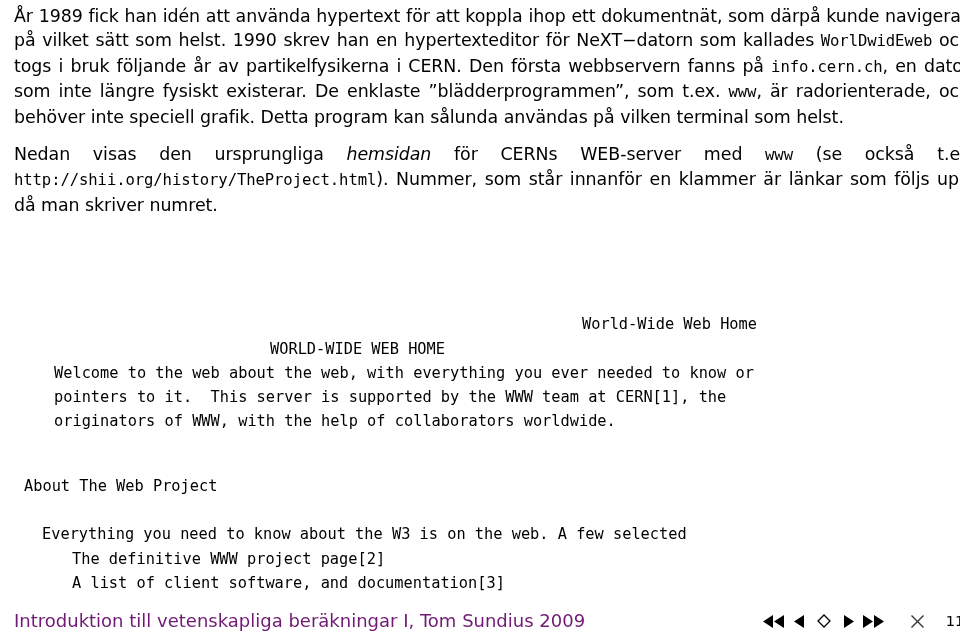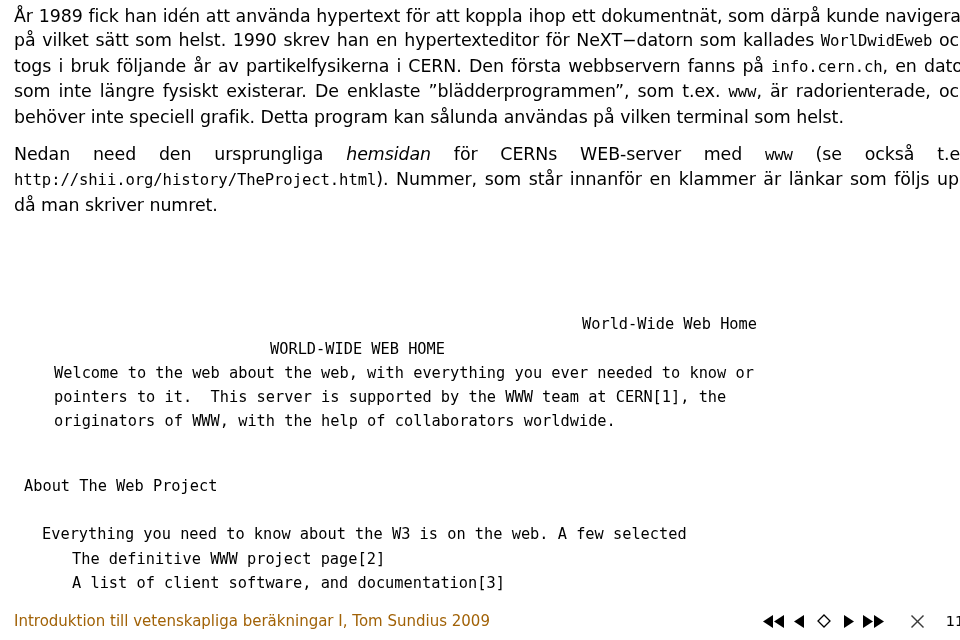--- a/index.html
+++ b/index.html
@@ -107,23 +107,23 @@
     bottom: 0;
     width: 960px;
     height: 34px;
     display: flex;
     align-items: center;
     justify-content: space-between;
     padding: 0 2px 4px 2px;
     box-sizing: border-box;
   }
   .footer-credit {
-    font-size: 15px;
+    font-size: 18px;
     line-height: 18px;
-    color: #a16207;
+    color: #701a75;
     white-space: nowrap;
   }
   .nav-controls {
     display: flex;
     align-items: center;
     gap: 0px;
   }
   .nav-btn {
     display: inline-flex;
     align-items: center;
@@ -154,21 +154,21 @@
 </head>
 <body>
 
 <div class="page">
 
   <div class="prose">
     <p>
       <span>År 1989 fick han idén att använda hypertext för att koppla ihop ett dokumentnät, som därpå kunde navigeras på vilket sätt som helst. 1990 skrev han en hypertexteditor för NeXT−datorn som kallades </span><span class="mono-inline">WorlDwidEweb</span><span> och togs i bruk följande år av partikelfysikerna i CERN. Den första webbservern fanns på </span><span class="mono-inline">info.cern.ch</span><span>, en dator som inte längre fysiskt existerar. De enklaste ”blädderprogrammen”, som t.ex. </span><span class="mono-inline">www</span><span>, är radorienterade, och behöver inte speciell grafik. Detta program kan sålunda användas på vilken terminal som helst.</span>
     </p>
     <p>
-      <span>Nedan need den ursprungliga </span><span class="ital">hemsidan</span><span> för CERNs WEB-server med </span><span class="mono-inline">www</span><span> (se också t.ex </span><span class="mono-inline">http://shii.org/history/TheProject.html</span><span>). Nummer, som står innanför en klammer är länkar som följs upp då man skriver numret.</span>
+      <span>Nedan visas den ursprungliga </span><span class="ital">hemsidan</span><span> för CERNs WEB-server med </span><span class="mono-inline">www</span><span> (se också t.ex </span><span class="mono-inline">http://shii.org/history/TheProject.html</span><span>). Nummer, som står innanför en klammer är länkar som följs upp då man skriver numret.</span>
     </p>
   </div>
 
   <div class="verbatim vb-block-1">
     <span class="vb-right">World-Wide Web Home</span><span class="vb-heading">WORLD-WIDE WEB HOME</span><span class="vb-body">Welcome to the web about the web, with everything you ever needed to know or</span><span class="vb-body">pointers to it.  This server is supported by the WWW team at CERN[1], the</span><span class="vb-body">originators of WWW, with the help of collaborators worldwide.</span>
   </div>
 
   <div class="verbatim vb-block-2">
     <span class="vb-flush">About The Web Project</span>
   </div>

